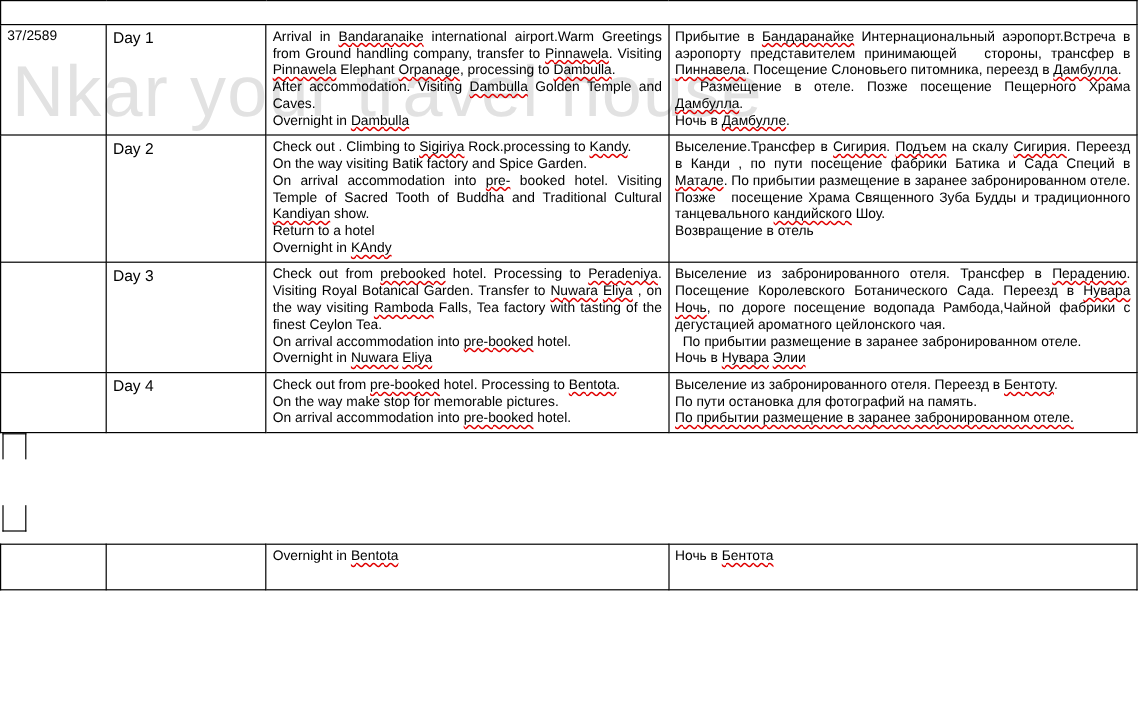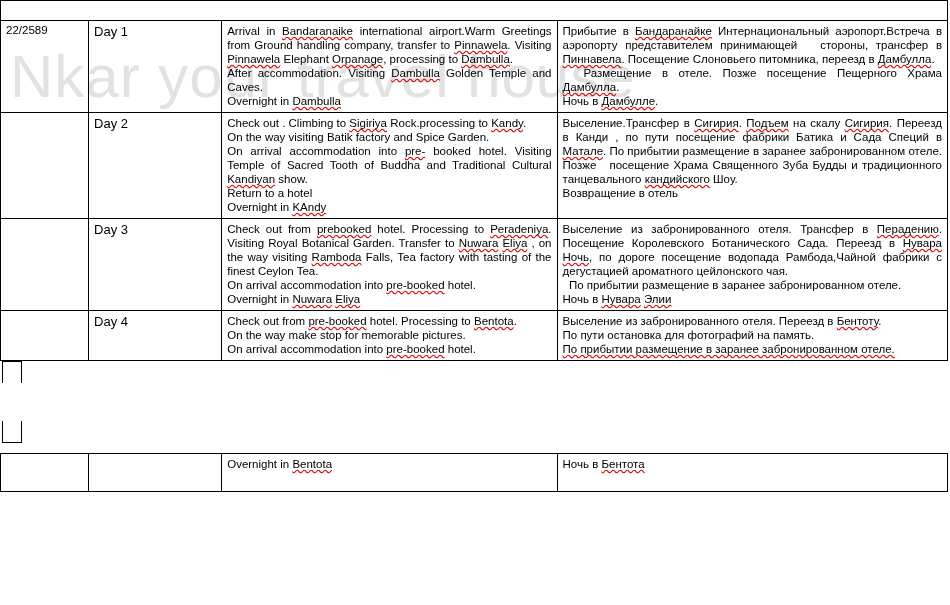--- a/index.html
+++ b/index.html
@@ -127,21 +127,21 @@
         <col class="c2">
         <col class="c3">
         <col class="c4">
     </colgroup>
     <tbody>
       <tr class="title-row">
         <th colspan="4">4 NIGHTS /5 DAYS</th>
       </tr>
 
       <tr>
-        <td class="cell-code">22/2589</td>
+        <td class="cell-code">37/2589</td>
         <td class="cell-day">Day 1</td>
         <td class="cell-en">
           Arrival in <span class="sp">Bandaranaike</span> international airport.Warm Greetings from Ground handling company, transfer to <span class="sp">Pinnawela</span>. Visiting <span class="sp">Pinnawela</span> Elephant <span class="sp">Orpanage</span>, processing to <span class="sp">Dambulla</span>.<br>
           After accommodation. Visiting <span class="sp">Dambulla</span> Golden Temple and Caves.<br>
           Overnight in <span class="sp">Dambulla</span>
         </td>
         <td class="cell-ru">
           Прибытие в <span class="sp">Бандаранайке</span> Интернациональный аэропорт.Встреча в аэропорту представителем принимающей &nbsp;&nbsp;стороны, трансфер в <span class="sp">Пиннавела</span>. Посещение Слоновьего питомника, переезд в <span class="sp">Дамбулла</span>.<br>
           &nbsp;&nbsp;Размещение в отеле. Позже посещение Пещерного Храма <span class="sp">Дамбулла</span>.<br>
           Ночь в <span class="sp">Дамбулле</span>.

